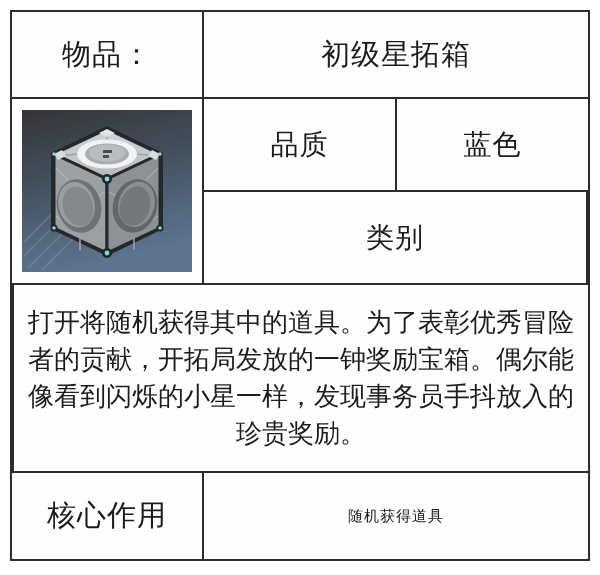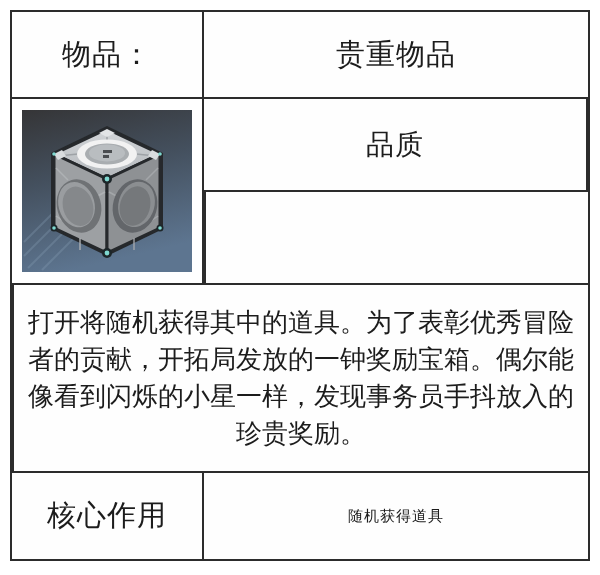--- a/index.html
+++ b/index.html
@@ -53,21 +53,21 @@
   }
 </style>
 </head>
 <body>
 
 <div class="item-table">
 
   <div class="row row-1">
     <div class="cell label-cell big-text">物品：</div>
     <div class="vdiv"></div>
-    <div class="cell value-cell big-text">贵重物品</div>
+    <div class="cell value-cell big-text">初级星拓箱</div>
   </div>
 
   <div class="hdiv"></div>
 
   <div class="row row-2">
     <div class="cell image-cell">
 
       <svg class="item-image" viewBox="0 0 170 162" aria-hidden="true">
         <defs>
           <linearGradient id="bgGrad" x1="0" y1="0" x2="0.25" y2="1">
@@ -151,23 +151,25 @@
           <circle cx="32" cy="44" r="1.8" fill="#7fd8d0"></circle>
           <circle cx="138" cy="44" r="1.8" fill="#7fd8d0"></circle>
         </g>
       </svg>
     </div>
     <div class="vdiv"></div>
     <div class="grid-2x2">
       <div class="grid-row">
         <div class="cell mid-text">品质</div>
         <div class="vdiv"></div>
+        <div class="cell mid-text">蓝色</div>
       </div>
       <div class="hdiv"></div>
       <div class="grid-row">
+        <div class="cell mid-text">类别</div>
         <div class="vdiv"></div>
       </div>
     </div>
   </div>
 
   <div class="hdiv"></div>
 
   <div class="row row-3">
     <div class="vdiv"></div>
     <div class="desc-cell">

